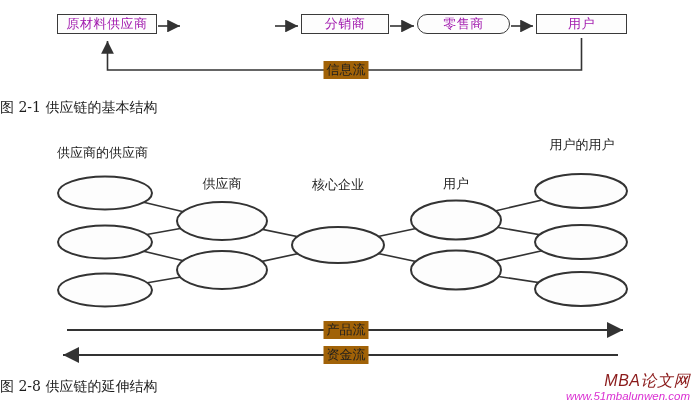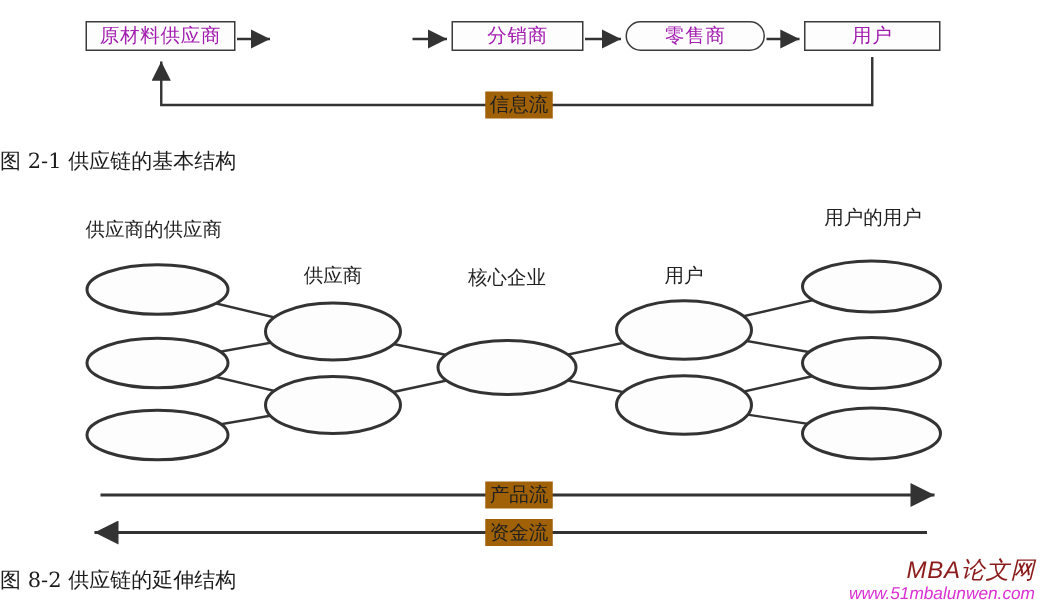--- a/index.html
+++ b/index.html
@@ -139,20 +139,20 @@
 
   <div class="tier-label" style="left:57px;top:144px;">供应商的供应商</div>
   <div class="tier-label tier-center" style="left:222px;top:175px;">供应商</div>
   <div class="tier-label tier-center" style="left:338px;top:176px;">核心企业</div>
   <div class="tier-label tier-center" style="left:456px;top:175px;">用户</div>
   <div class="tier-label tier-center" style="left:582px;top:136px;text-align:right;">用户的用户</div>
 
   <div class="online-label" style="left:346px;top:330px;">产品流</div>
   <div class="online-label" style="left:346px;top:355px;">资金流</div>
 
-  <div class="caption" style="top:378px;">图 8-2 供应链的延伸结构</div>
+  <div class="caption" style="top:378px;">图 2-8 供应链的延伸结构</div>
 
   <div class="watermark">
     <div class="site-name">MBA论文网</div>
     <div class="site-url">www.51mbalunwen.com</div>
   </div>
 
 </div>
 
 </body></html>

